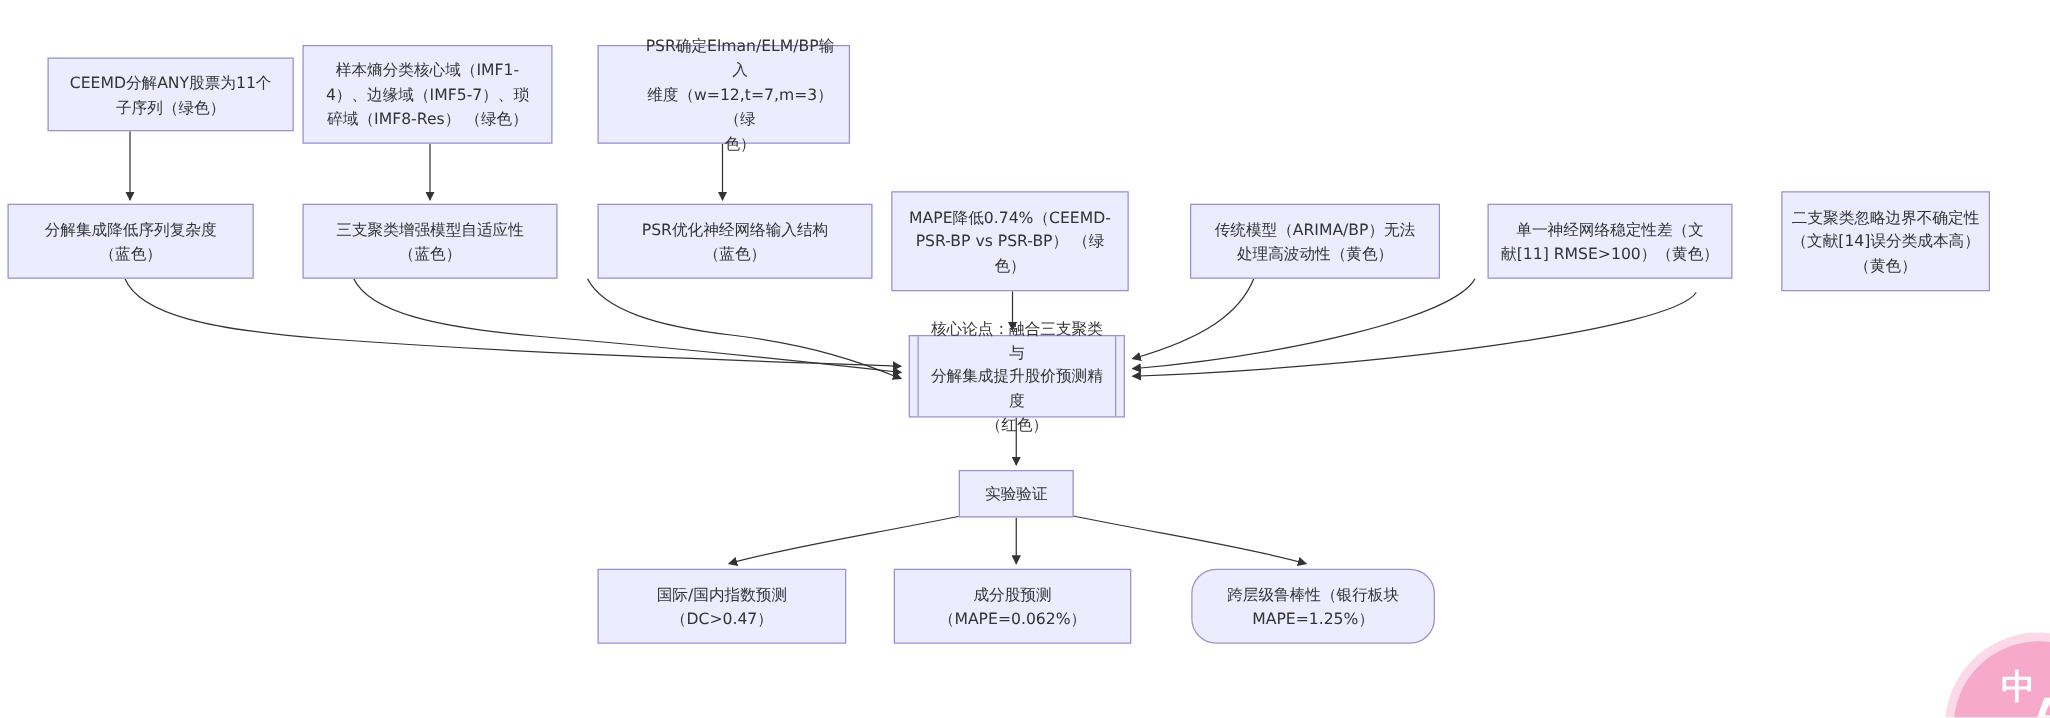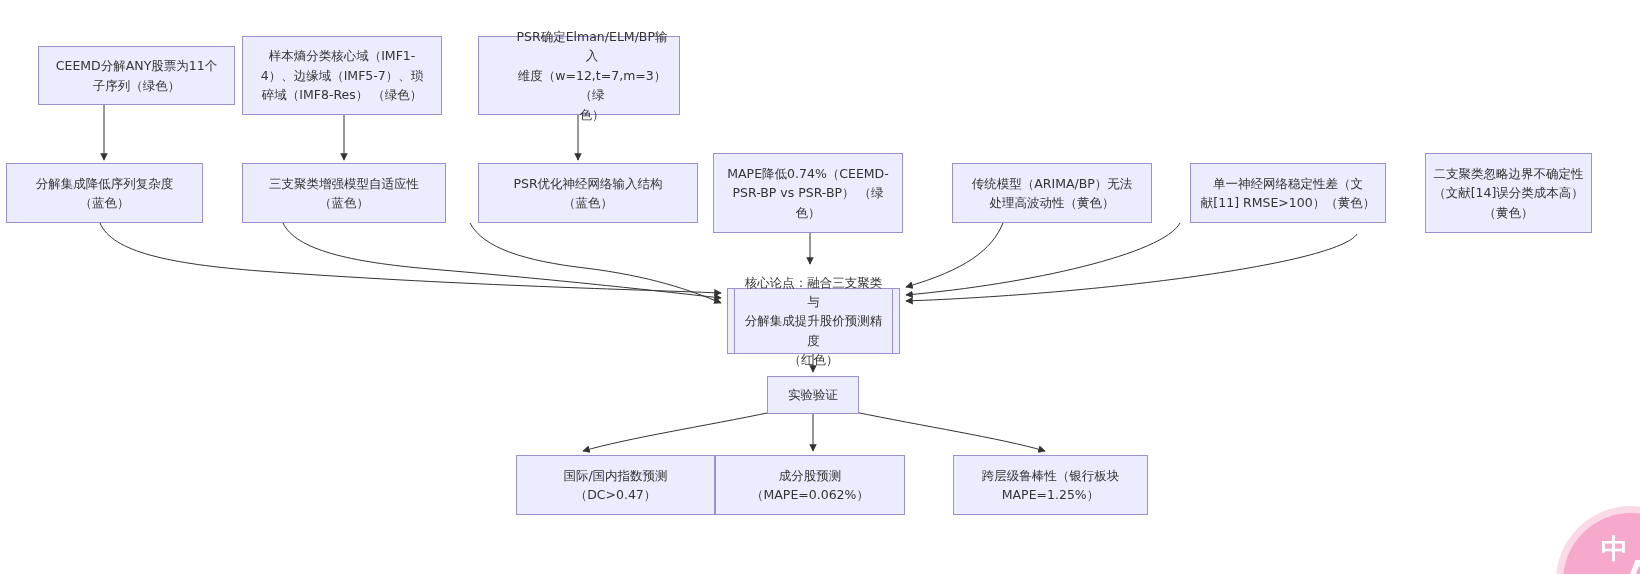--- a/index.html
+++ b/index.html
@@ -23,25 +23,25 @@
   #n-t1{left:6px;top:46px;width:197px;height:59px;margin-left:32px;}
   #n-t2{left:242px;top:36px;width:200px;height:79px;}
   #n-t3{left:478px;top:36px;width:202px;height:79px;padding-left:32px;}
   #n-m1{left:6px;top:163px;width:197px;height:60px;}
   #n-m2{left:242px;top:163px;width:204px;height:60px;}
   #n-m3{left:478px;top:163px;width:220px;height:60px;}
   #n-m4{left:713px;top:153px;width:190px;height:80px;}
   #n-m5{left:952px;top:163px;width:200px;height:60px;}
   #n-m6{left:1190px;top:163px;width:196px;height:60px;}
   #n-m7{left:1425px;top:153px;width:167px;height:80px;}
-  #n-core{left:727px;top:268px;width:173px;height:66px;padding:12px 12px;margin-top:20px;}
+  #n-core{left:727px;top:268px;width:173px;height:66px;padding:12px 12px;}
   #n-exp{left:767px;top:376px;width:92px;height:38px;}
-  #n-e1{left:478px;top:455px;width:199px;height:60px;margin-left:38px;}
+  #n-e1{left:478px;top:455px;width:199px;height:60px;}
   #n-e2{left:715px;top:455px;width:190px;height:60px;}
-  #n-e3{left:953px;top:455px;width:195px;height:60px;}
+  #n-e3{left:953px;top:455px;width:195px;height:60px;border-radius:20px;}
   
   #widget-outer{position:absolute;z-index:3;left:1556px;top:506px;width:150px;height:150px;
     border-radius:50%;background:#fbd9e7;cursor:pointer;}
   #widget-inner{position:absolute;left:7px;top:7px;width:136px;height:136px;
     border-radius:50%;background:#f6a9cb;}
   #widget-inner .zh{position:absolute;left:38px;top:18px;color:#ffffff;
     font-size:27px;font-weight:bold;}
   #widget-inner .en{position:absolute;left:64px;top:40px;color:#ffffff;
     font-size:31px;font-weight:bold;}
 </style>

